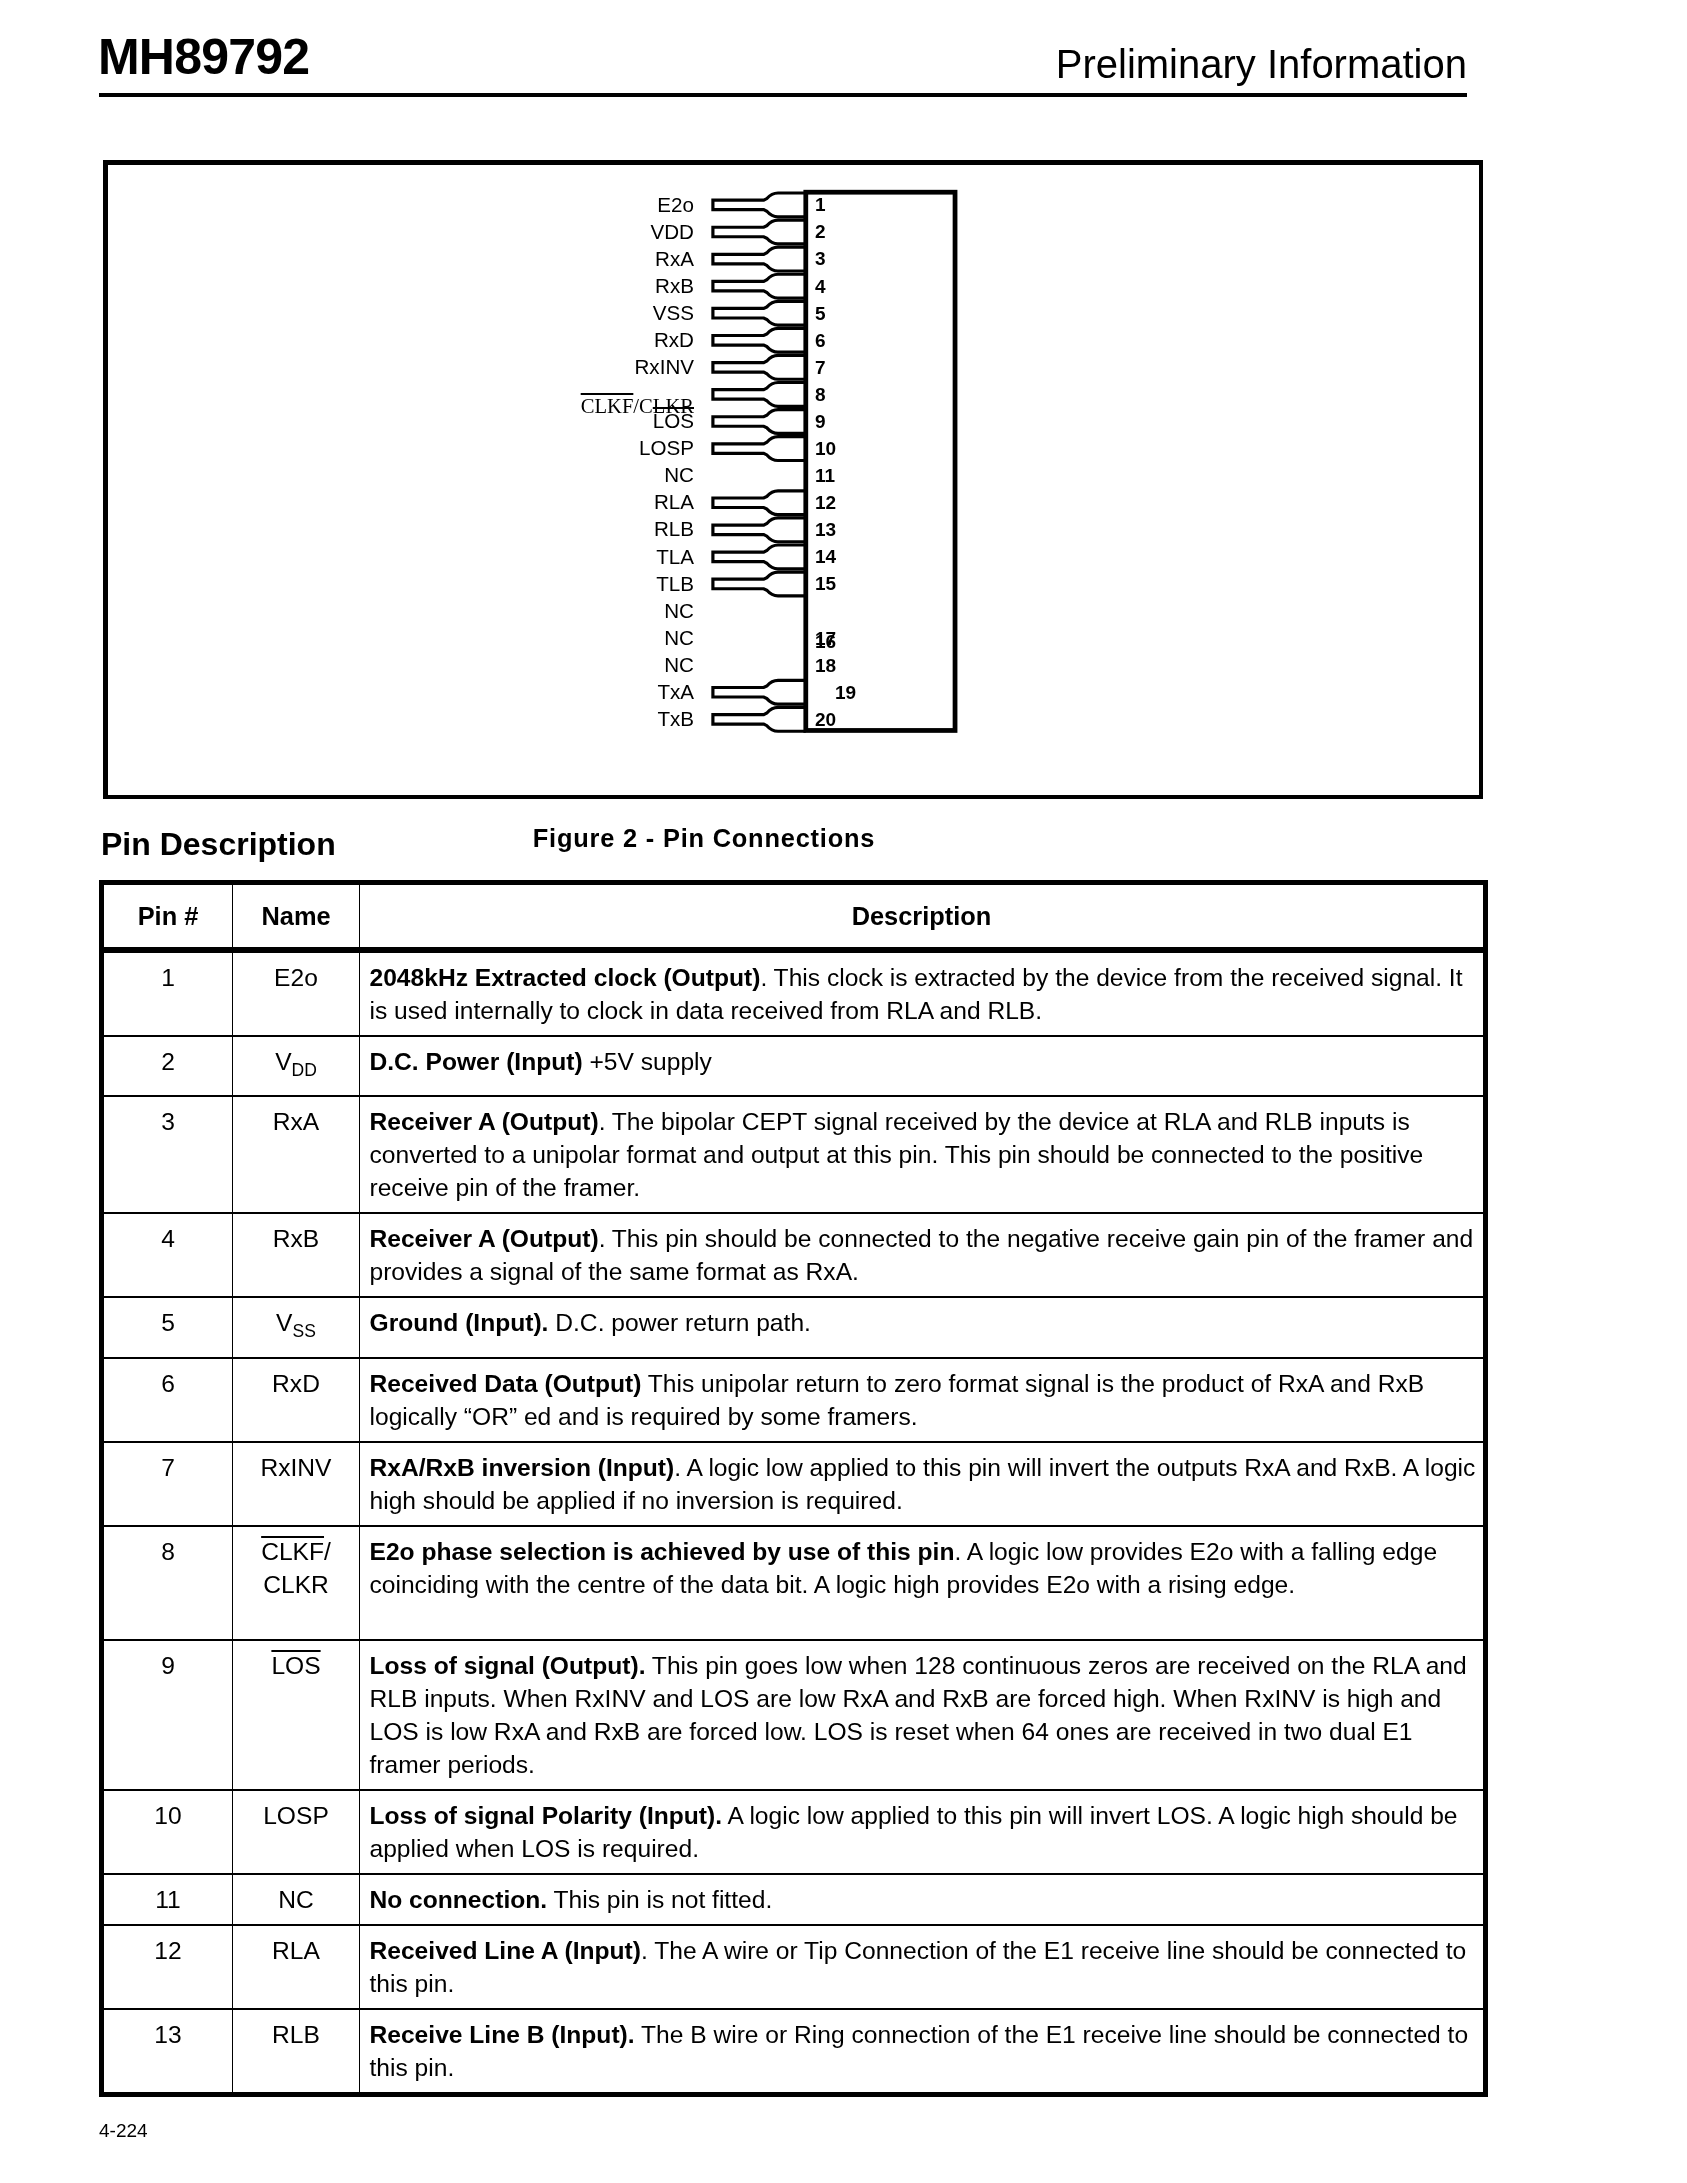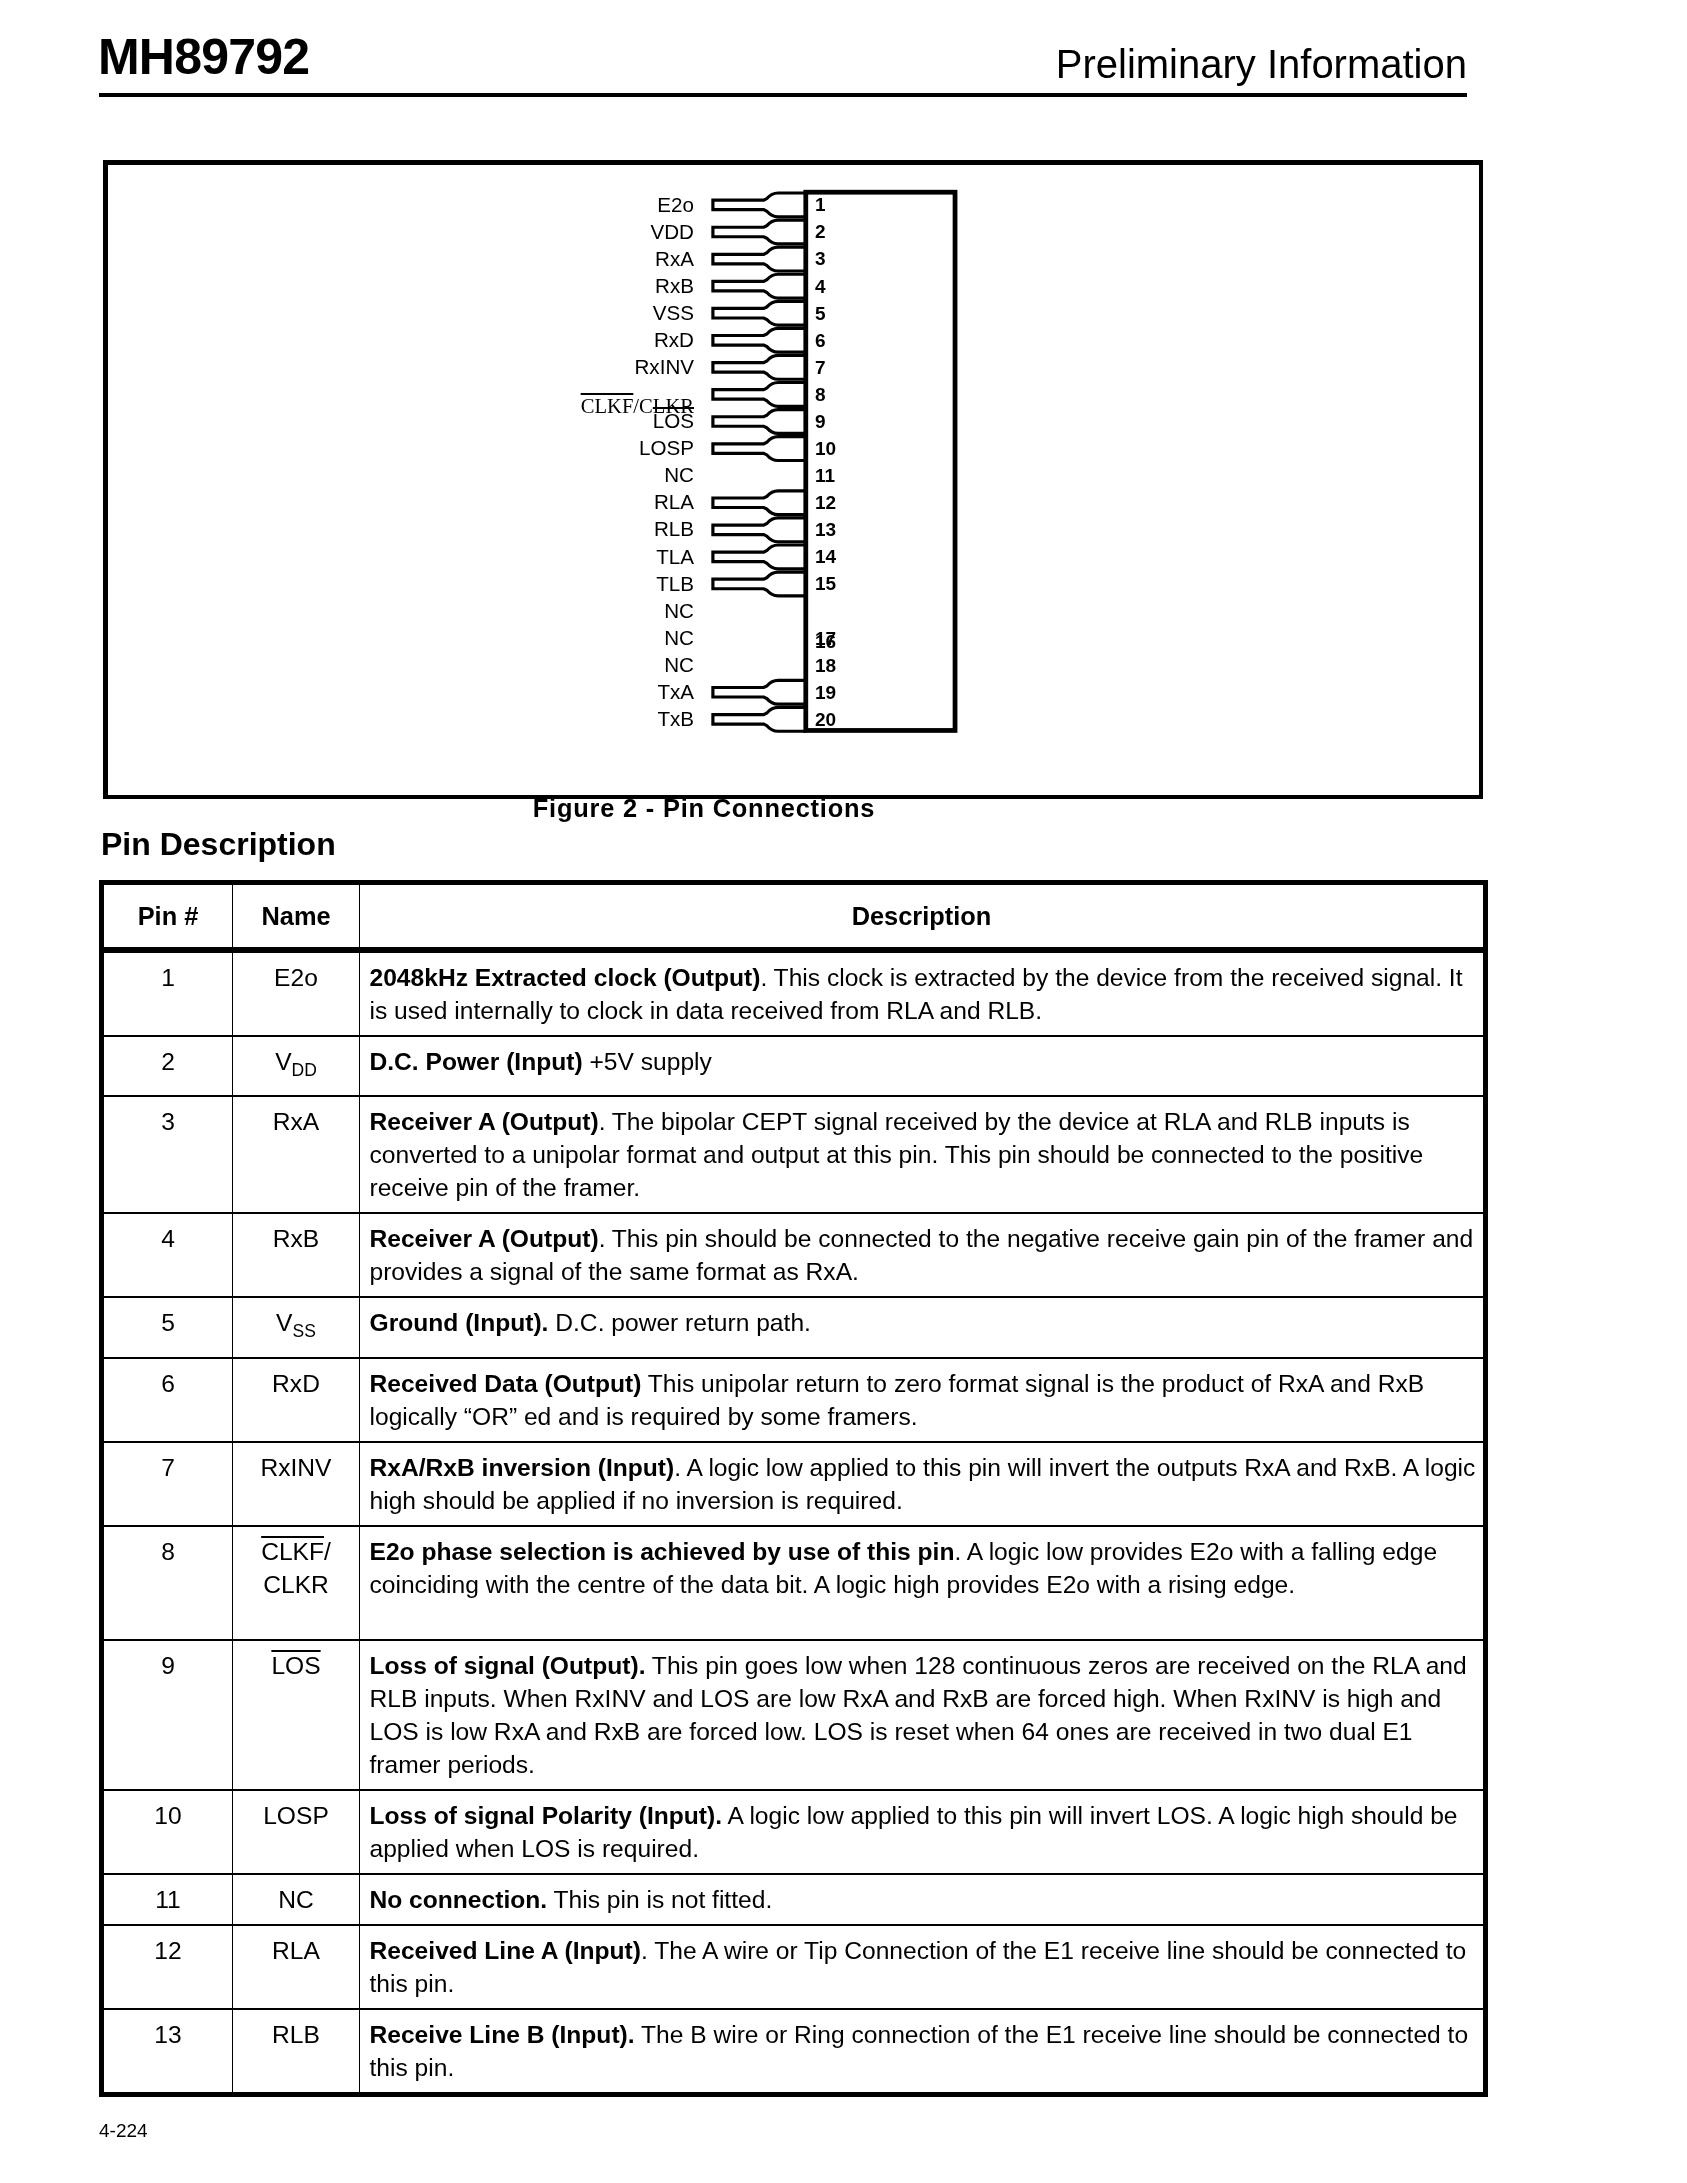--- a/index.html
+++ b/index.html
@@ -14,21 +14,21 @@
   .doc-status { right: 220px; top: 44px; font-size: 40px; line-height: 1; }
   .header-rule { left: 99px; top: 93px; width: 1368px; height: 4px; background: #000; }
 
   
   .figure-frame { left: 103px; top: 160px; width: 1371px; height: 630px; border: 5.6px solid #000; border-right-width: 4.8px; border-bottom-width: 4.8px; }
   .pin-diagram { left: 0; top: 0; width: 1687px; height: 802px; pointer-events: none; }
   .pin-label { font-size: 20.6px; text-align: right; width: 238px; left: 456px; line-height: 1; }
   .pin-num { font-size: 19px; font-weight: bold; left: 815px; line-height: 1; }
   .overbar { text-decoration: overline; }
 
-  .figure-caption { left: 0; width: 1408px; top: 794px; text-align: center; font-size: 25.4px; font-weight: bold; letter-spacing: 0.8px; }
+  .figure-caption { left: 0; width: 1408px; top: 824px; text-align: center; font-size: 25.4px; font-weight: bold; letter-spacing: 0.8px; }
   .section-title { left: 101px; top: 826px; font-size: 32px; font-weight: bold; text-align: center; }
 
   
   .pin-table { left: 99px; top: 880px; width: 1389px; border-collapse: collapse; border: 5.6px solid #000; table-layout: fixed; }
   .pin-table th, .pin-table td { border-left: 1.6px solid #000; border-right: 1.6px solid #000; vertical-align: top; }
   .pin-table th { font-size: 25.4px; font-weight: bold; height: 60px; vertical-align: middle; text-align: center; border-bottom: 6.4px solid #000; }
   .pin-table td { font-size: 24.6px; line-height: 33px; padding: 8px 9.5px 8px 9.5px; border-top: 2.4px solid #000; }
   .pin-table td.c-num, .pin-table td.c-name { text-align: center; }
   .pin-table td.c-desc { text-align: left; padding-left: 9.5px; padding-right: 6.4px; }
   .pin-table tr:first-child td { border-top: none; }
@@ -97,21 +97,21 @@
     <div class="abs pin-num" style="top: 547px;">14</div>
     <div class="abs pin-label" style="top: 574px;">TLB</div>
     <div class="abs pin-num" style="top: 574px;">15</div>
     <div class="abs pin-label" style="top: 601px;">NC</div>
     <div class="abs pin-num" style="top: 632px;">16</div>
     <div class="abs pin-label" style="top: 628px;">NC</div>
     <div class="abs pin-num" style="top: 629px;">17</div>
     <div class="abs pin-label" style="top: 655px;">NC</div>
     <div class="abs pin-num" style="top: 656px;">18</div>
     <div class="abs pin-label" style="top: 682px;">TxA</div>
-    <div class="abs pin-num" style="top: 683px;">19</div>
+    <div class="abs pin-num" style="top: 683px; margin-left: 20px;">19</div>
     <div class="abs pin-label" style="top: 709px;">TxB</div>
     <div class="abs pin-num" style="top: 710px;">20</div>
   </div>
 
 <div class="abs figure-caption">Figure 2 - Pin Connections</div>
 <div class="abs section-title">Pin Description</div>
 
 <table class="abs pin-table">
   <colgroup>
     <col style="width:131px">

